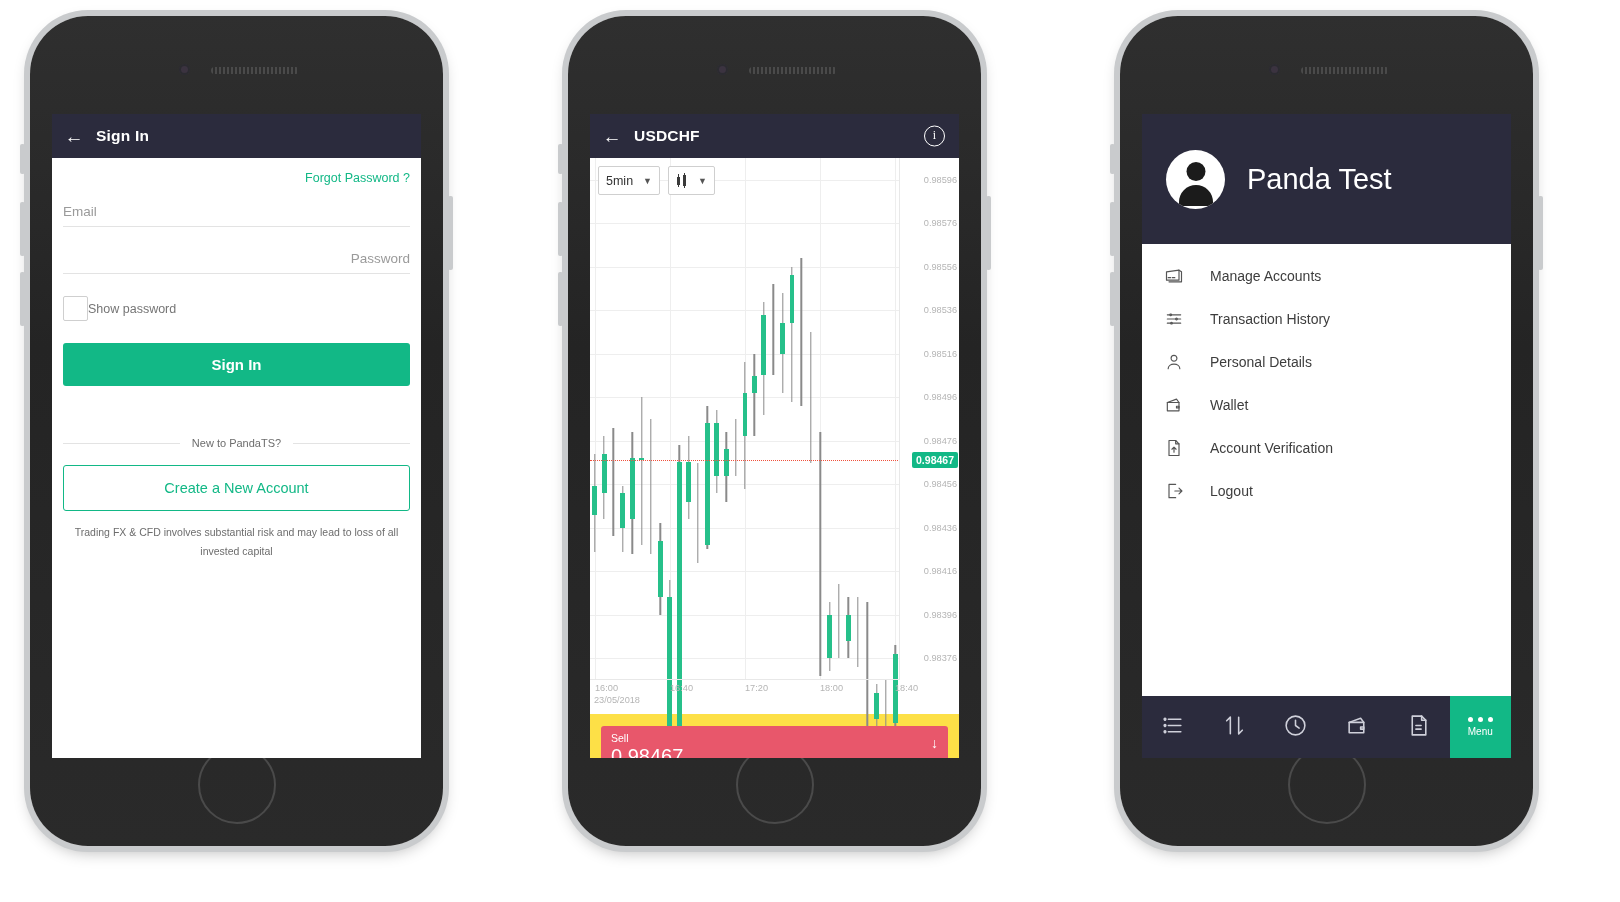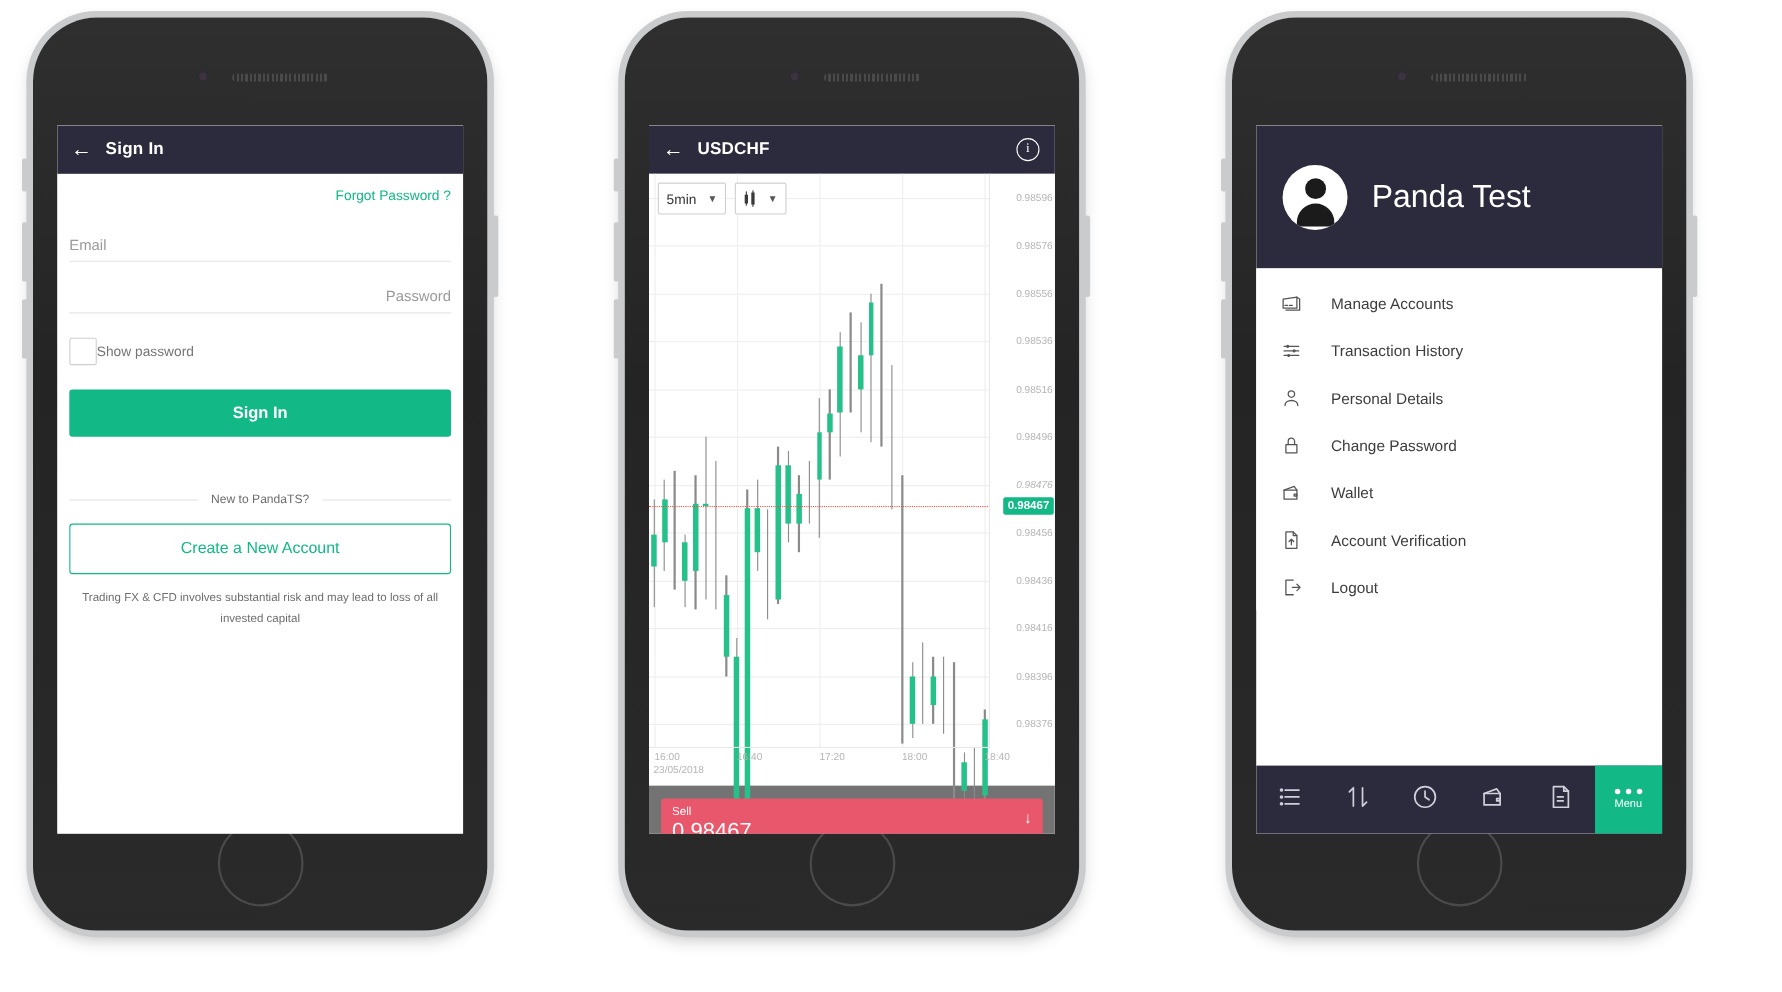--- a/index.html
+++ b/index.html
@@ -35,21 +35,21 @@
   .appbar{height:44px;background:#2b2b3d;display:flex;align-items:center;position:relative;}
   .back-ic{width:44px;display:flex;align-items:center;justify-content:center;color:#fff;font-size:19px;line-height:1;}
   .appbar-title{color:#fff;font-size:15.5px;font-weight:bold;letter-spacing:.2px;}
   .info-ic{position:absolute;right:14px;top:50%;transform:translateY(-50%);
            width:19px;height:19px;border-radius:50%;border:1.6px solid #fff;color:#fff;
            font-size:12px;line-height:17px;text-align:center;font-family:"Liberation Serif",serif;}
 
   
   .signin-body{padding:0 11px;}
   .forgot{text-align:right;color:#12b886;font-size:12.5px;padding:13px 0 0 0;}
-  .field{margin-top:30px;border-bottom:1px solid #e3e3e3;padding-bottom:7px;}
+  .field{margin-top:19px;border-bottom:1px solid #e3e3e3;padding-bottom:7px;}
   .field .ph{color:#9a9a9a;font-size:13.5px;}
   .field.pw{margin-top:24px;text-align:right;}
   .showrow{display:flex;align-items:center;margin-top:22px;}
   .chk{width:23px;height:23px;border:1px solid #cfcfcf;background:#fff;border-radius:2px;}
   .showrow .lbl{color:#757575;font-size:12.5px;}
   .btn-primary{margin-top:22px;height:43px;background:#12b886;border-radius:3px;color:#fff;
                font-size:15px;font-weight:bold;display:flex;align-items:center;justify-content:center;}
   .divrow{display:flex;align-items:center;margin-top:51px;color:#6d6d6d;font-size:11px;}
   .divrow .ln{flex:1;height:1px;background:#e3e3e3;}
   .divrow .tx{padding:0 12px;}
@@ -80,21 +80,21 @@
   .candle-ic .w1{left:2px;top:1px;width:1px;height:13px;}
   .candle-ic .b2{left:7px;top:2px;width:3px;height:11px;}
   .candle-ic .w2{left:8px;top:0px;width:1px;height:15px;}
   .cndl{position:absolute;}
   .cndl .wick{position:absolute;left:50%;transform:translateX(-50%);width:1.4px;background:#8a8a8a;}
   .cndl .body{position:absolute;left:0;right:0;}
   .up .body{background:#26c08a;}
   .priceline{position:absolute;left:0;right:0;height:0;border-top:1.4px dotted #f0503c;}
   .pricebadge{position:absolute;right:1px;transform:translateY(-50%);background:#12b886;color:#fff;
               font-size:10.5px;font-weight:bold;padding:2px 4px;border-radius:2px;white-space:nowrap;}
-  .trade-row{display:flex;gap:9px;padding:12px 11px 0 11px;background:#737373;}
+  .trade-row{display:flex;gap:9px;padding:12px 11px 0 11px;background:#fde047;}
   .trade{flex:1;height:50px;border-radius:3px;position:relative;padding:6px 10px;color:#fff;box-sizing:border-box;}
   .trade.sell{background:#e8576b;}
   .trade.buy{background:#35c79a;}
   .trade .t-lab{font-size:10.5px;}
   .trade .t-val{font-size:20px;margin-top:1px;}
   .trade .t-arrow{position:absolute;right:10px;top:9px;font-size:14px;}
 
   
   .prof{height:130px;background:#2b2b3d;display:flex;align-items:center;padding-left:24px;}
   .avatar{width:59px;height:59px;border-radius:50%;background:#fff;position:relative;overflow:hidden;flex:none;}
@@ -346,21 +346,21 @@
           </div>
         <div class="axis-sep"></div>
         <div class="axis-bot"></div>
         <div class="price-axis" id="priceAxis">
             <div class="price-lab" style="top: 21.75px;">0.98596</div>
             <div class="price-lab" style="top: 65.25px;">0.98576</div>
             <div class="price-lab" style="top: 108.75px;">0.98556</div>
             <div class="price-lab" style="top: 152.25px;">0.98536</div>
             <div class="price-lab" style="top: 195.75px;">0.98516</div>
             <div class="price-lab" style="top: 239.25px;">0.98496</div>
-            <div class="price-lab" style="top: 282.75px; font-style: italic;">0.98476</div>
+            <div class="price-lab" style="top: 282.75px;">0.98476</div>
             <div class="price-lab" style="top: 326.25px;">0.98456</div>
             <div class="price-lab" style="top: 369.75px;">0.98436</div>
             <div class="price-lab" style="top: 413.25px;">0.98416</div>
             <div class="price-lab" style="top: 456.75px;">0.98396</div>
             <div class="price-lab" style="top: 500.25px;">0.98376</div>
             <div class="pricebadge" style="top: 302.325px;">0.98467</div>
           </div>
         <div class="time-axis" id="timeAxis">
           <div class="time-date">23/05/2018</div>
         <div class="time-lab" style="left: 5px;">16:00</div>
@@ -427,29 +427,20 @@
               <svg width="20" height="20" viewBox="0 0 24 24" fill="none" stroke="currentColor" stroke-width="1.4" stroke-linecap="round" stroke-linejoin="round">
                 <path d="M12 11a3.5 3.5 0 100-7 3.5 3.5 0 000 7z"></path>
                 <path d="M5 20c0-3.3 3.1-5.5 7-5.5s7 2.2 7 5.5"></path>
               </svg>
             </span>
             <span class="mi-lb">Personal Details</span>
           </div>
           <div class="menu-item">
             <span class="mi-ic">
               <svg width="20" height="20" viewBox="0 0 24 24" fill="none" stroke="currentColor" stroke-width="1.4" stroke-linecap="round" stroke-linejoin="round">
-                <path d="M6 11h12v9H6z"></path>
-                <path d="M8.5 11V7.5a3.5 3.5 0 017 0V11"></path>
-              </svg>
-            </span>
-            <span class="mi-lb">Change Password</span>
-          </div>
-          <div class="menu-item">
-            <span class="mi-ic">
-              <svg width="20" height="20" viewBox="0 0 24 24" fill="none" stroke="currentColor" stroke-width="1.4" stroke-linecap="round" stroke-linejoin="round">
                 <path d="M4 9h14v10H4z"></path>
                 <path d="M4 9l11-4 3 4"></path>
                 <path d="M15 13.5h3v2h-3z"></path>
               </svg>
             </span>
             <span class="mi-lb">Wallet</span>
           </div>
           <div class="menu-item">
             <span class="mi-ic">
               <svg width="20" height="20" viewBox="0 0 24 24" fill="none" stroke="currentColor" stroke-width="1.4" stroke-linecap="round" stroke-linejoin="round">

